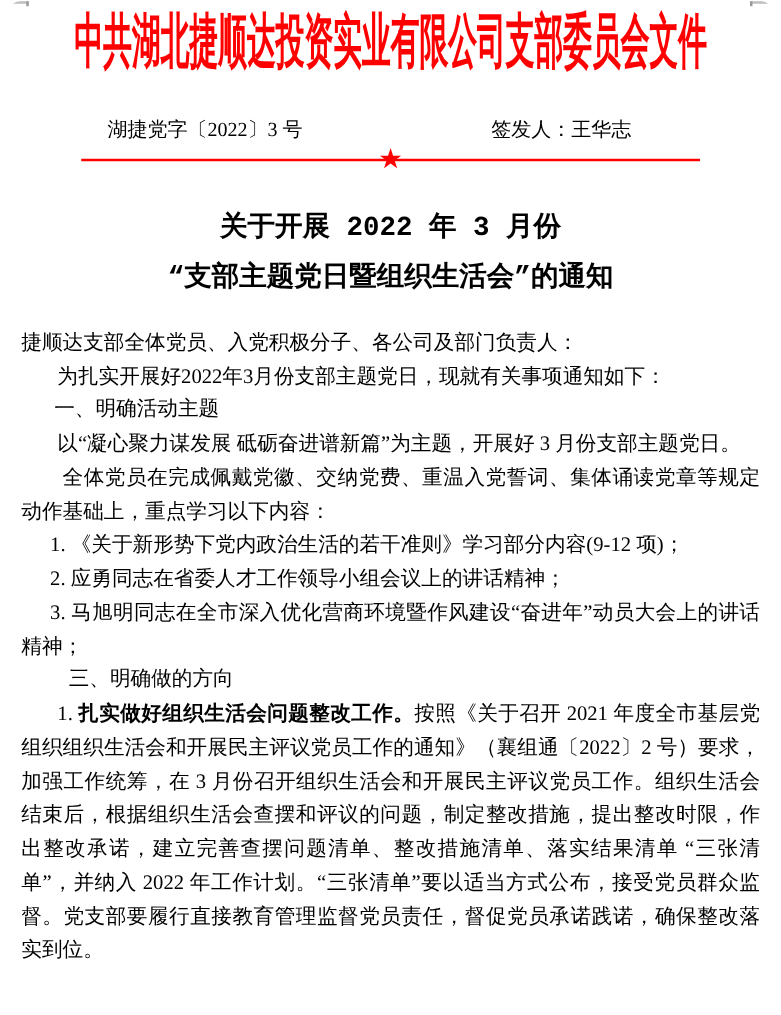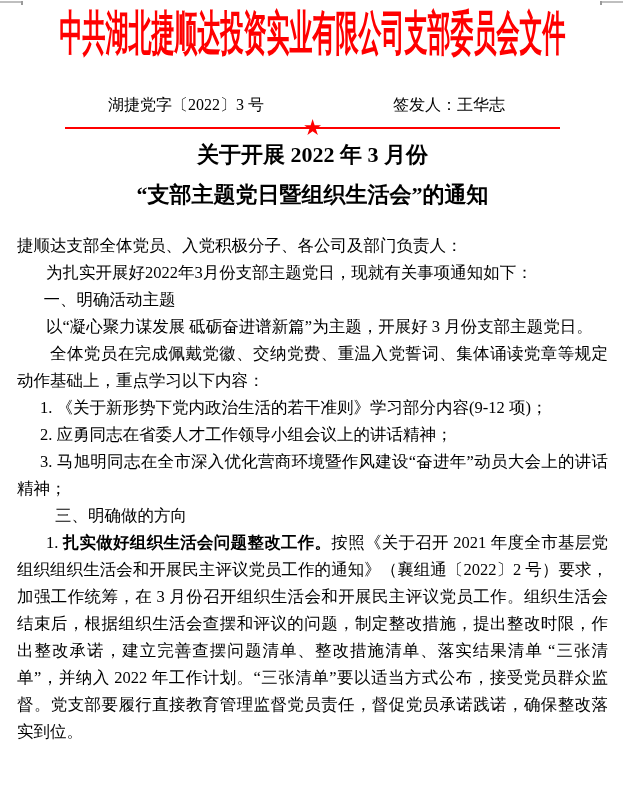--- a/index.html
+++ b/index.html
@@ -3,20 +3,21 @@
 <meta charset="utf-8">
 <style>
   html,body{margin:0;padding:0;background:#ffffff;}
   .page{
     position:relative;
     width:625px;height:812px;
     background:#ffffff;
     overflow:hidden;
     color:#000;
     font-family:"Liberation Serif","DejaVu Serif",serif;
+    border-radius:21px;
   }
   
   .corner-mark{position:absolute;top:1px;width:23px;height:4px;}
   .corner-mark .hbar{position:absolute;top:0;left:0;right:0;height:2px;background:#bfbfbf;}
   .corner-mark .vtick{position:absolute;top:0;width:2px;height:4px;background:#9a9a9a;}
   .corner-mark.left{left:0;}
   .corner-mark.left .vtick{right:0;}
   .corner-mark.right{right:2px;}
   .corner-mark.right .vtick{left:0;}
 
@@ -31,21 +32,21 @@
     color:#ff0000;
     white-space:nowrap;
     transform:scaleY(2.05);
     transform-origin:center;
     letter-spacing:0px;
   }
   .doc-row{
     margin-top:50px;
     display:flex;
     justify-content:space-between;
-    padding-left:108px;
+    padding-left:86px;
     padding-right:120px;
     font-size:16px;
     line-height:20px;
     color:#000;
   }
   .rule-wrap{
     position:relative;
     margin:12px 65px 0 65px;
     height:2px;
   }
@@ -55,26 +56,26 @@
     left:50%;top:1px;
     transform:translate(-50%,-50%);
     color:#ff0000;
     font-size:22px;
     line-height:22px;
     font-family:"DejaVu Sans",sans-serif;
   }
 
   
   .doc-title{
-    margin-top:6px;
+    margin-top:34px;
     text-align:center;
     font-weight:bold;
     font-size:22px;
     line-height:40px;
-    font-family:Liberation Serif, serif;
+    font-family:Liberation Mono, monospace;
   }
 
   
   .body-text{
     margin-top:17px;
     padding:0 17px;
     font-size:16.5px;
     line-height:27px;
     text-align:justify;
   }

